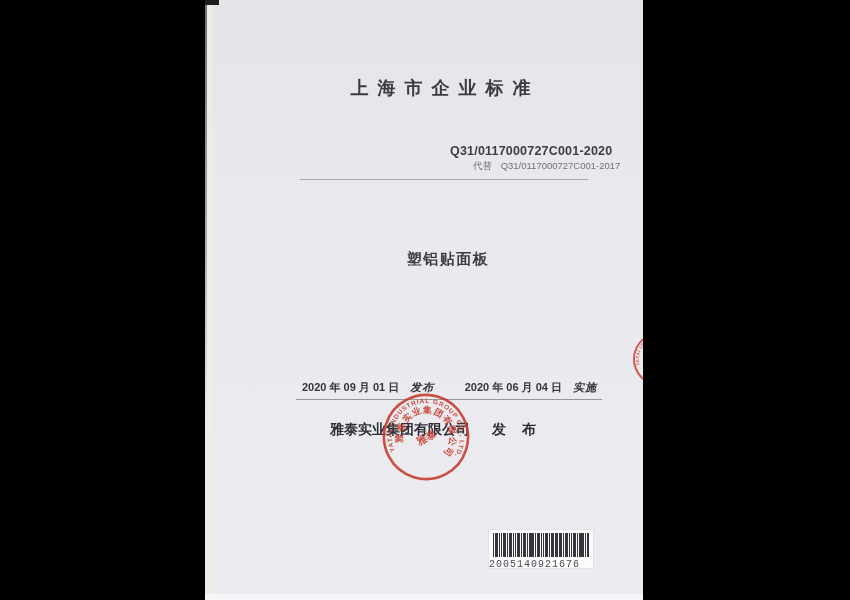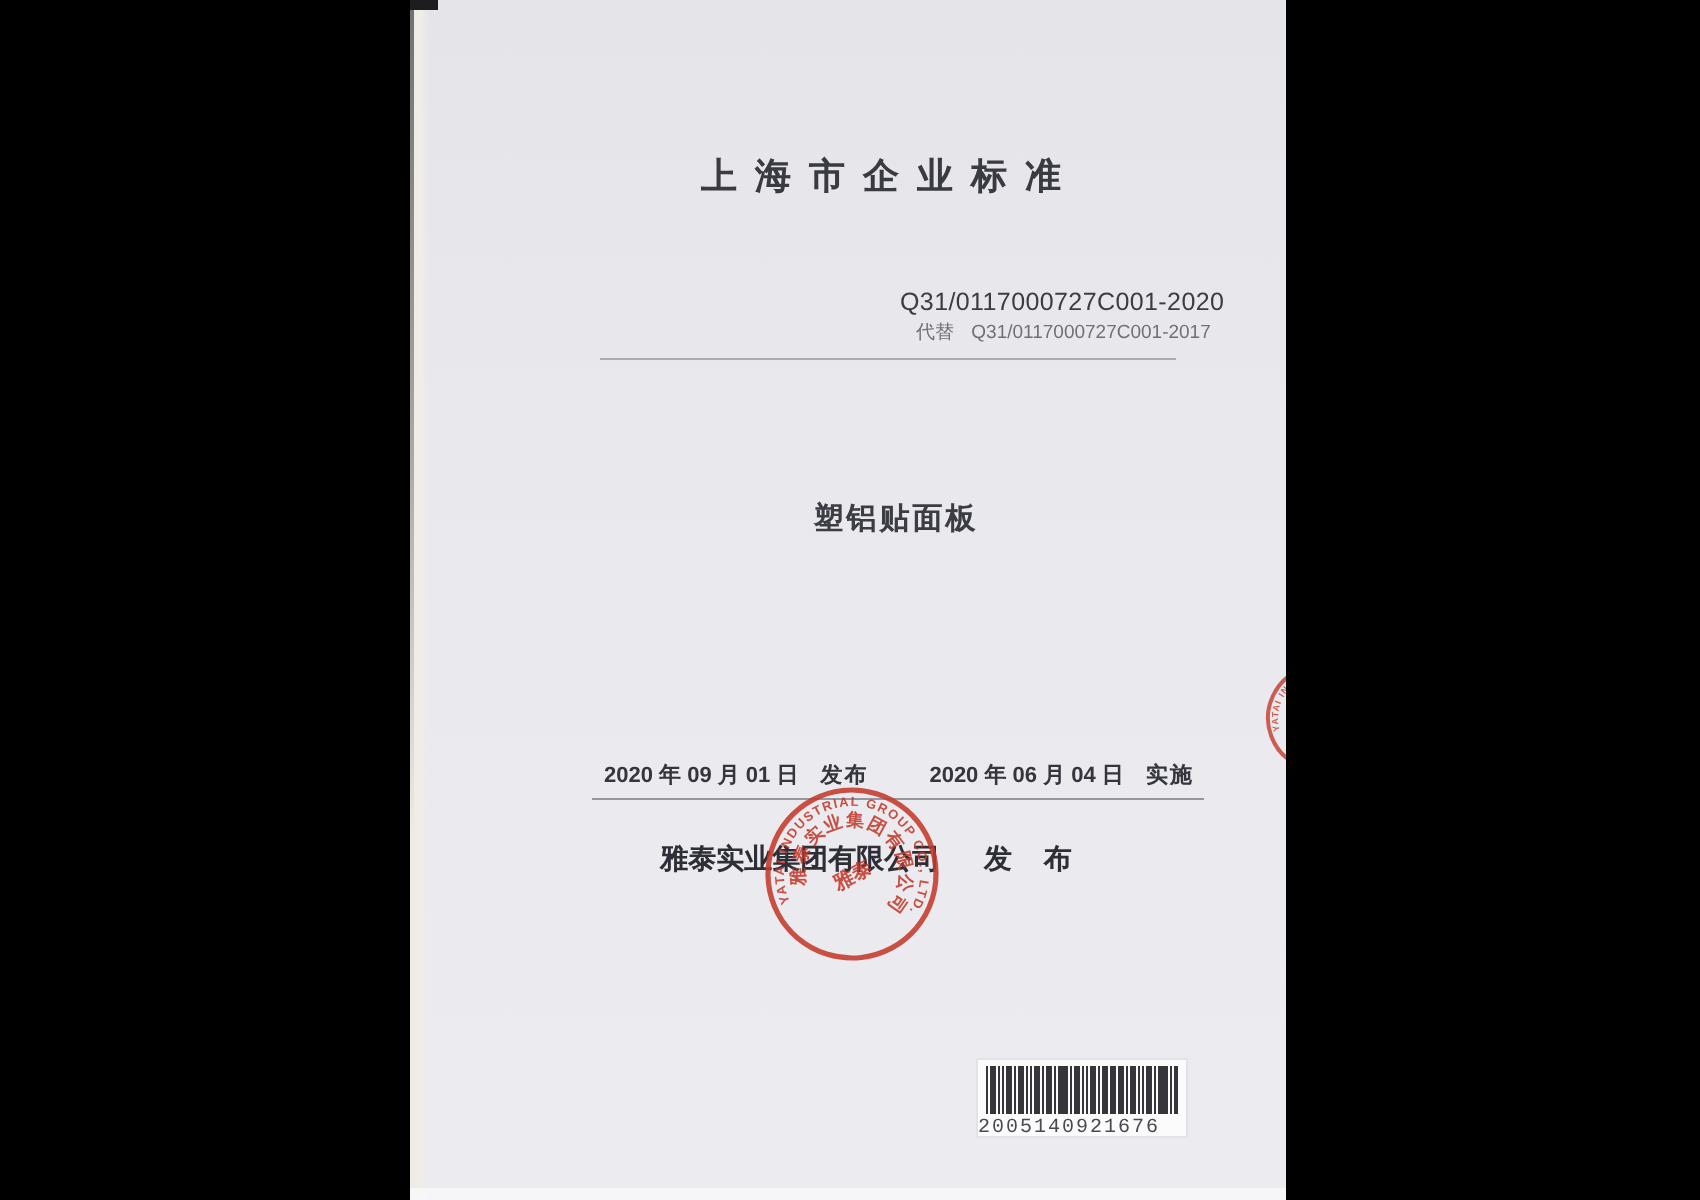--- a/index.html
+++ b/index.html
@@ -23,39 +23,39 @@
   }
   .corner-mark{position:absolute;left:0;top:0;width:14px;height:5px;background:#1d1d20;}
   .bottom-edge{position:absolute;left:0;bottom:0;width:100%;height:6px;background:rgba(248,248,250,0.85);}
 
   .page-title{
     position:absolute;left:0;top:76px;width:100%;margin:0;padding-left:42px;box-sizing:border-box;
     text-align:center;font-size:18px;font-weight:bold;letter-spacing:9px;color:#3a3a42;
   }
   .std-num{
     position:absolute;left:245px;top:144px;
-    font-size:12.5px;font-weight:normal;color:#3c3c44;letter-spacing:0.2px;white-space:nowrap;
+    font-size:12.5px;font-weight:bold;color:#3c3c44;letter-spacing:0.2px;white-space:nowrap;
   }
   .replaces{
-    position:absolute;left:253px;top:160px;
+    position:absolute;left:268px;top:160px;
     font-size:9.5px;color:#70707a;white-space:nowrap;text-align:center;
   }
   .replaces .lbl{margin-right:6px;}
   .rule{position:absolute;background:#aaaab2;height:1px;}
   .rule1{left:95px;top:179px;width:288px;}
   .rule2{left:91px;top:399px;width:306px;height:1.2px;background:#96969e;}
 
   .doc-title{
     position:absolute;left:0;top:250px;width:100%;padding-left:48px;box-sizing:border-box;
     text-align:center;font-size:15px;font-weight:600;letter-spacing:1.5px;color:#3c3c44;
   }
 
   .date-left{position:absolute;left:97px;top:380px;font-size:11px;font-weight:bold;color:#35353d;white-space:nowrap;}
   .date-right{position:absolute;right:46px;top:380px;font-size:11px;font-weight:bold;color:#35353d;white-space:nowrap;}
-  .date-label{margin-left:8px;letter-spacing:1px;}
+  .date-label{margin-left:8px;letter-spacing:1px;font-style:italic;}
 
   .publisher-row{
     position:absolute;left:0;top:421px;width:100%;padding-left:24px;box-sizing:border-box;
     text-align:center;font-size:14px;font-weight:bold;color:#2e2e36;white-space:nowrap;
   }
   .publish-label{margin-left:18px;letter-spacing:6px;}
 
   .stamp{position:absolute;left:175px;top:391px;width:92px;height:92px;opacity:0.88;}
   .stamp-partial{position:absolute;left:425px;top:329px;width:60px;height:60px;opacity:0.8;}
 

